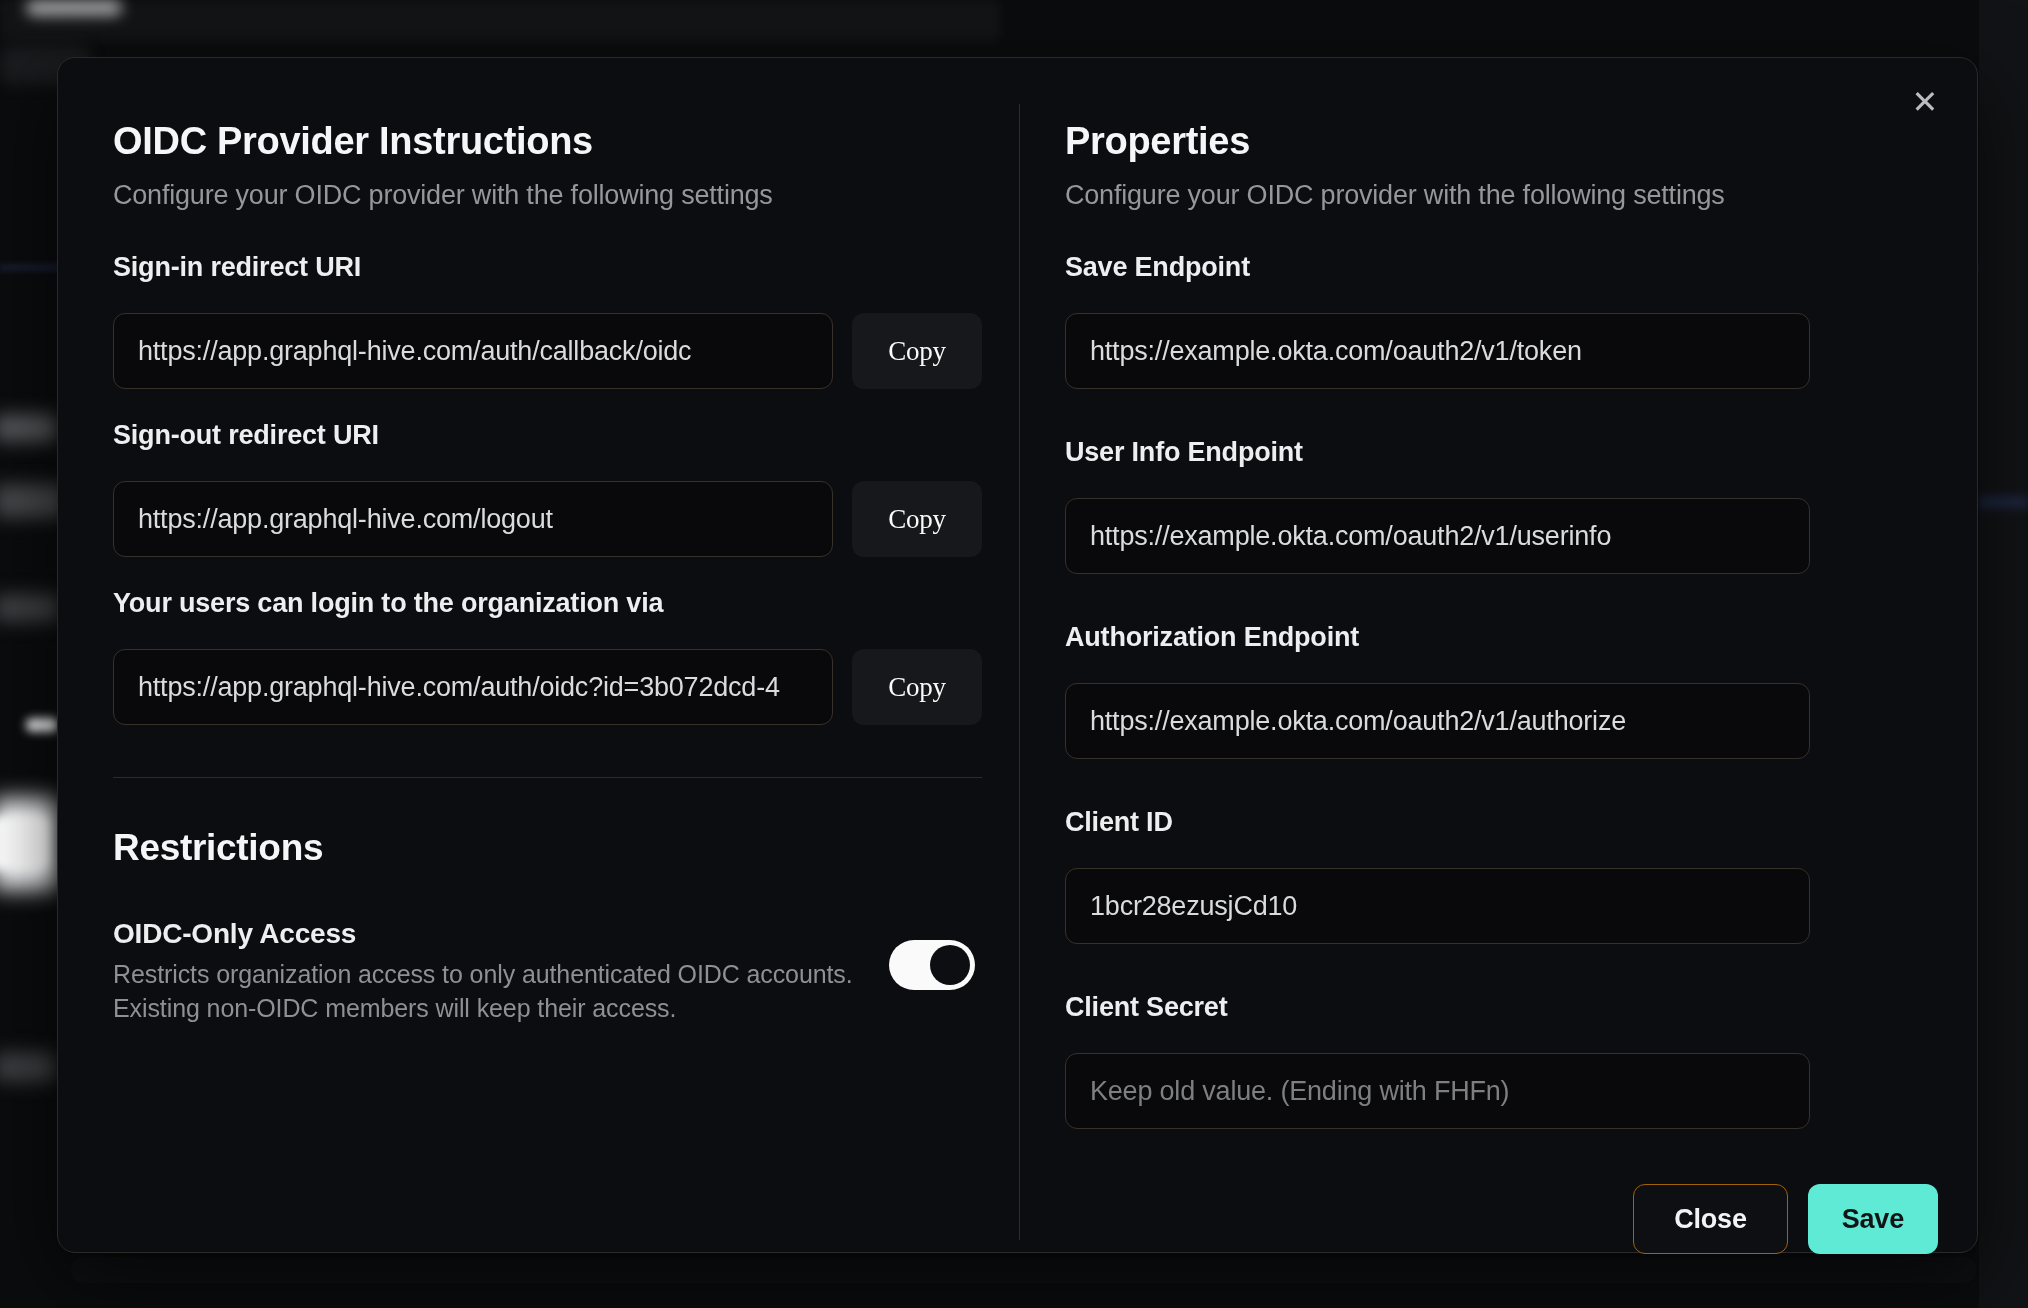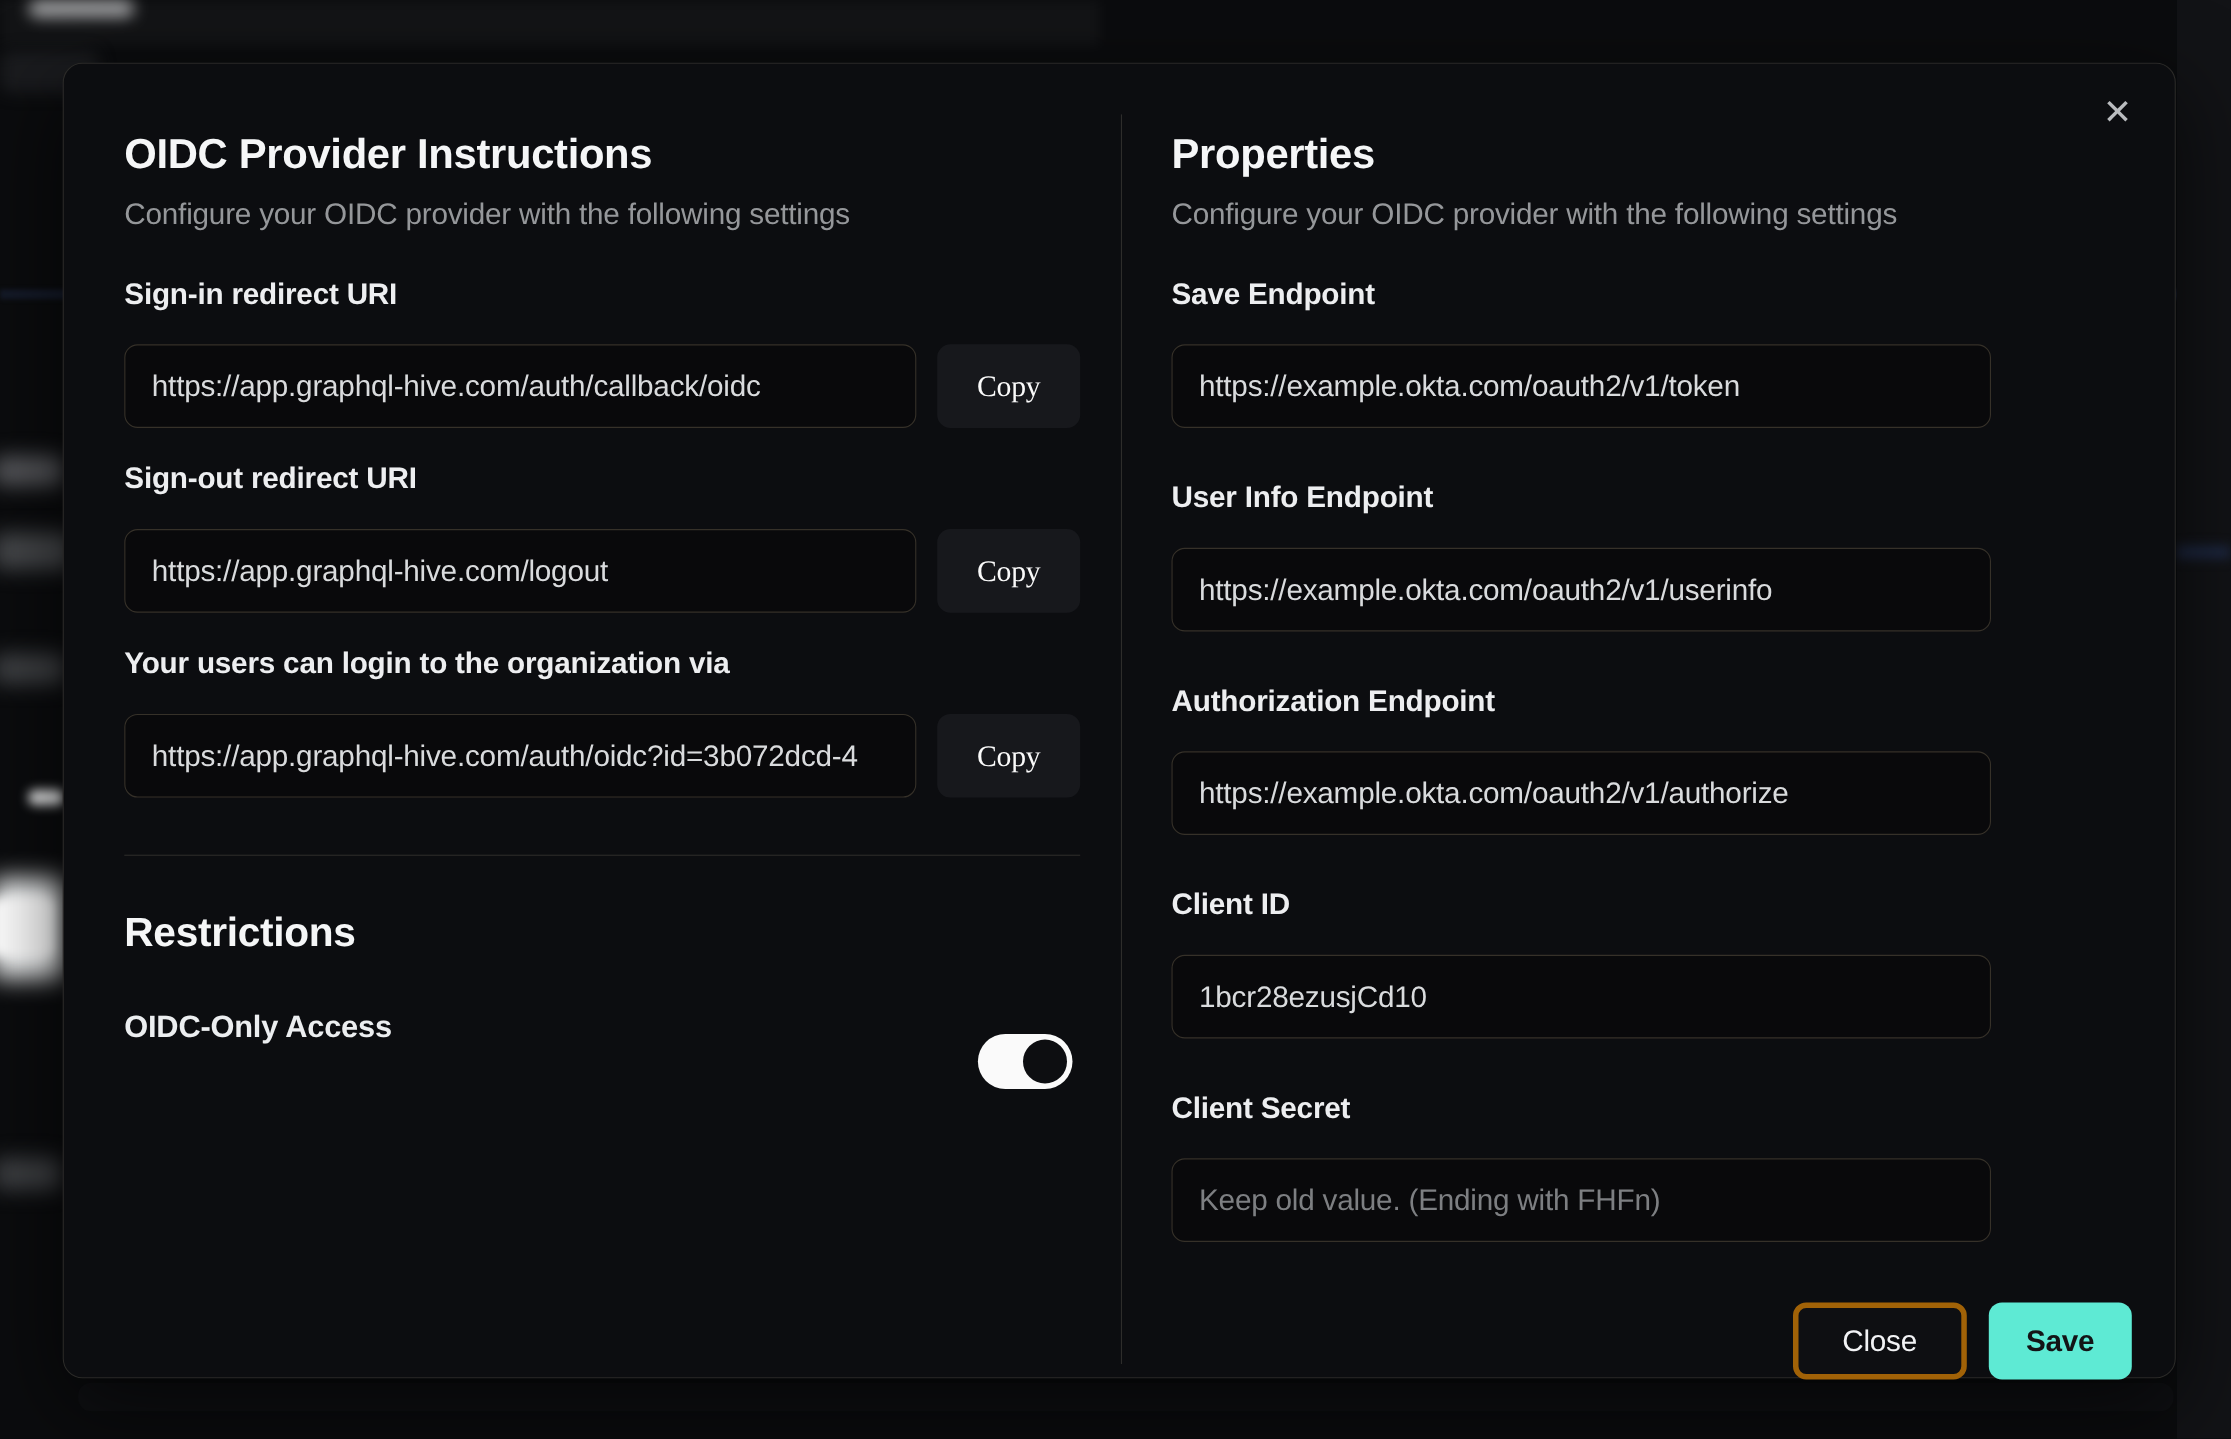--- a/index.html
+++ b/index.html
@@ -116,21 +116,21 @@
     position: absolute; right: 5px; top: 5px;
     width: 40px; height: 40px; border-radius: 50%;
     background: #0d0e11;
   }
 
   .actions { display: flex; justify-content: flex-end; gap: 20px; margin-top: 55px; }
   .btn {
     height: 70px; border-radius: 12px; font-size: 27px; letter-spacing: -0.2px;
     cursor: pointer; font-family: "Liberation Sans", sans-serif;
   }
-  .btn-close { background: #0e0f12; border: 5px solid #a16207; color: #f2f3f5; font-weight: 400; padding: 0 40px; }
+  .btn-close { background: #0e0f12; border: 1px solid #a16207; color: #f2f3f5; font-weight: 700; padding: 0 40px; }
   .btn-save  { background: #5eead4; border: none; color: #131416; font-weight: 600; padding: 0 34px; }
 </style>
 </head>
 <body>
 
 <div class="bg-art art-topband"></div>
 <div class="bg-art art-toptext"></div>
 <div class="bg-art art-topbar2"></div>
 <div class="bg-art art-navyline"></div>
 <div class="bg-art art-blob1"></div>
@@ -172,20 +172,24 @@
       <button class="copy-btn">Copy</button>
     </div>
 
     <div class="left-hr"></div>
 
     <h3 class="restrictions-title">Restrictions</h3>
 
     <div class="restrict-row">
       <div>
         <div class="toggle-label">OIDC-Only Access</div>
+        <div class="toggle-desc">
+          <div>Restricts organization access to only authenticated OIDC accounts.</div>
+          <div>Existing non-OIDC members will keep their access.</div>
+        </div>
       </div>
       <div class="switch" role="switch" aria-checked="true">
         <div class="knob"></div>
       </div>
     </div>
   </section>
 
   <section class="col col-right">
     <h2 class="panel-title">Properties</h2>
     <p class="panel-sub">Configure your OIDC provider with the following settings</p>

